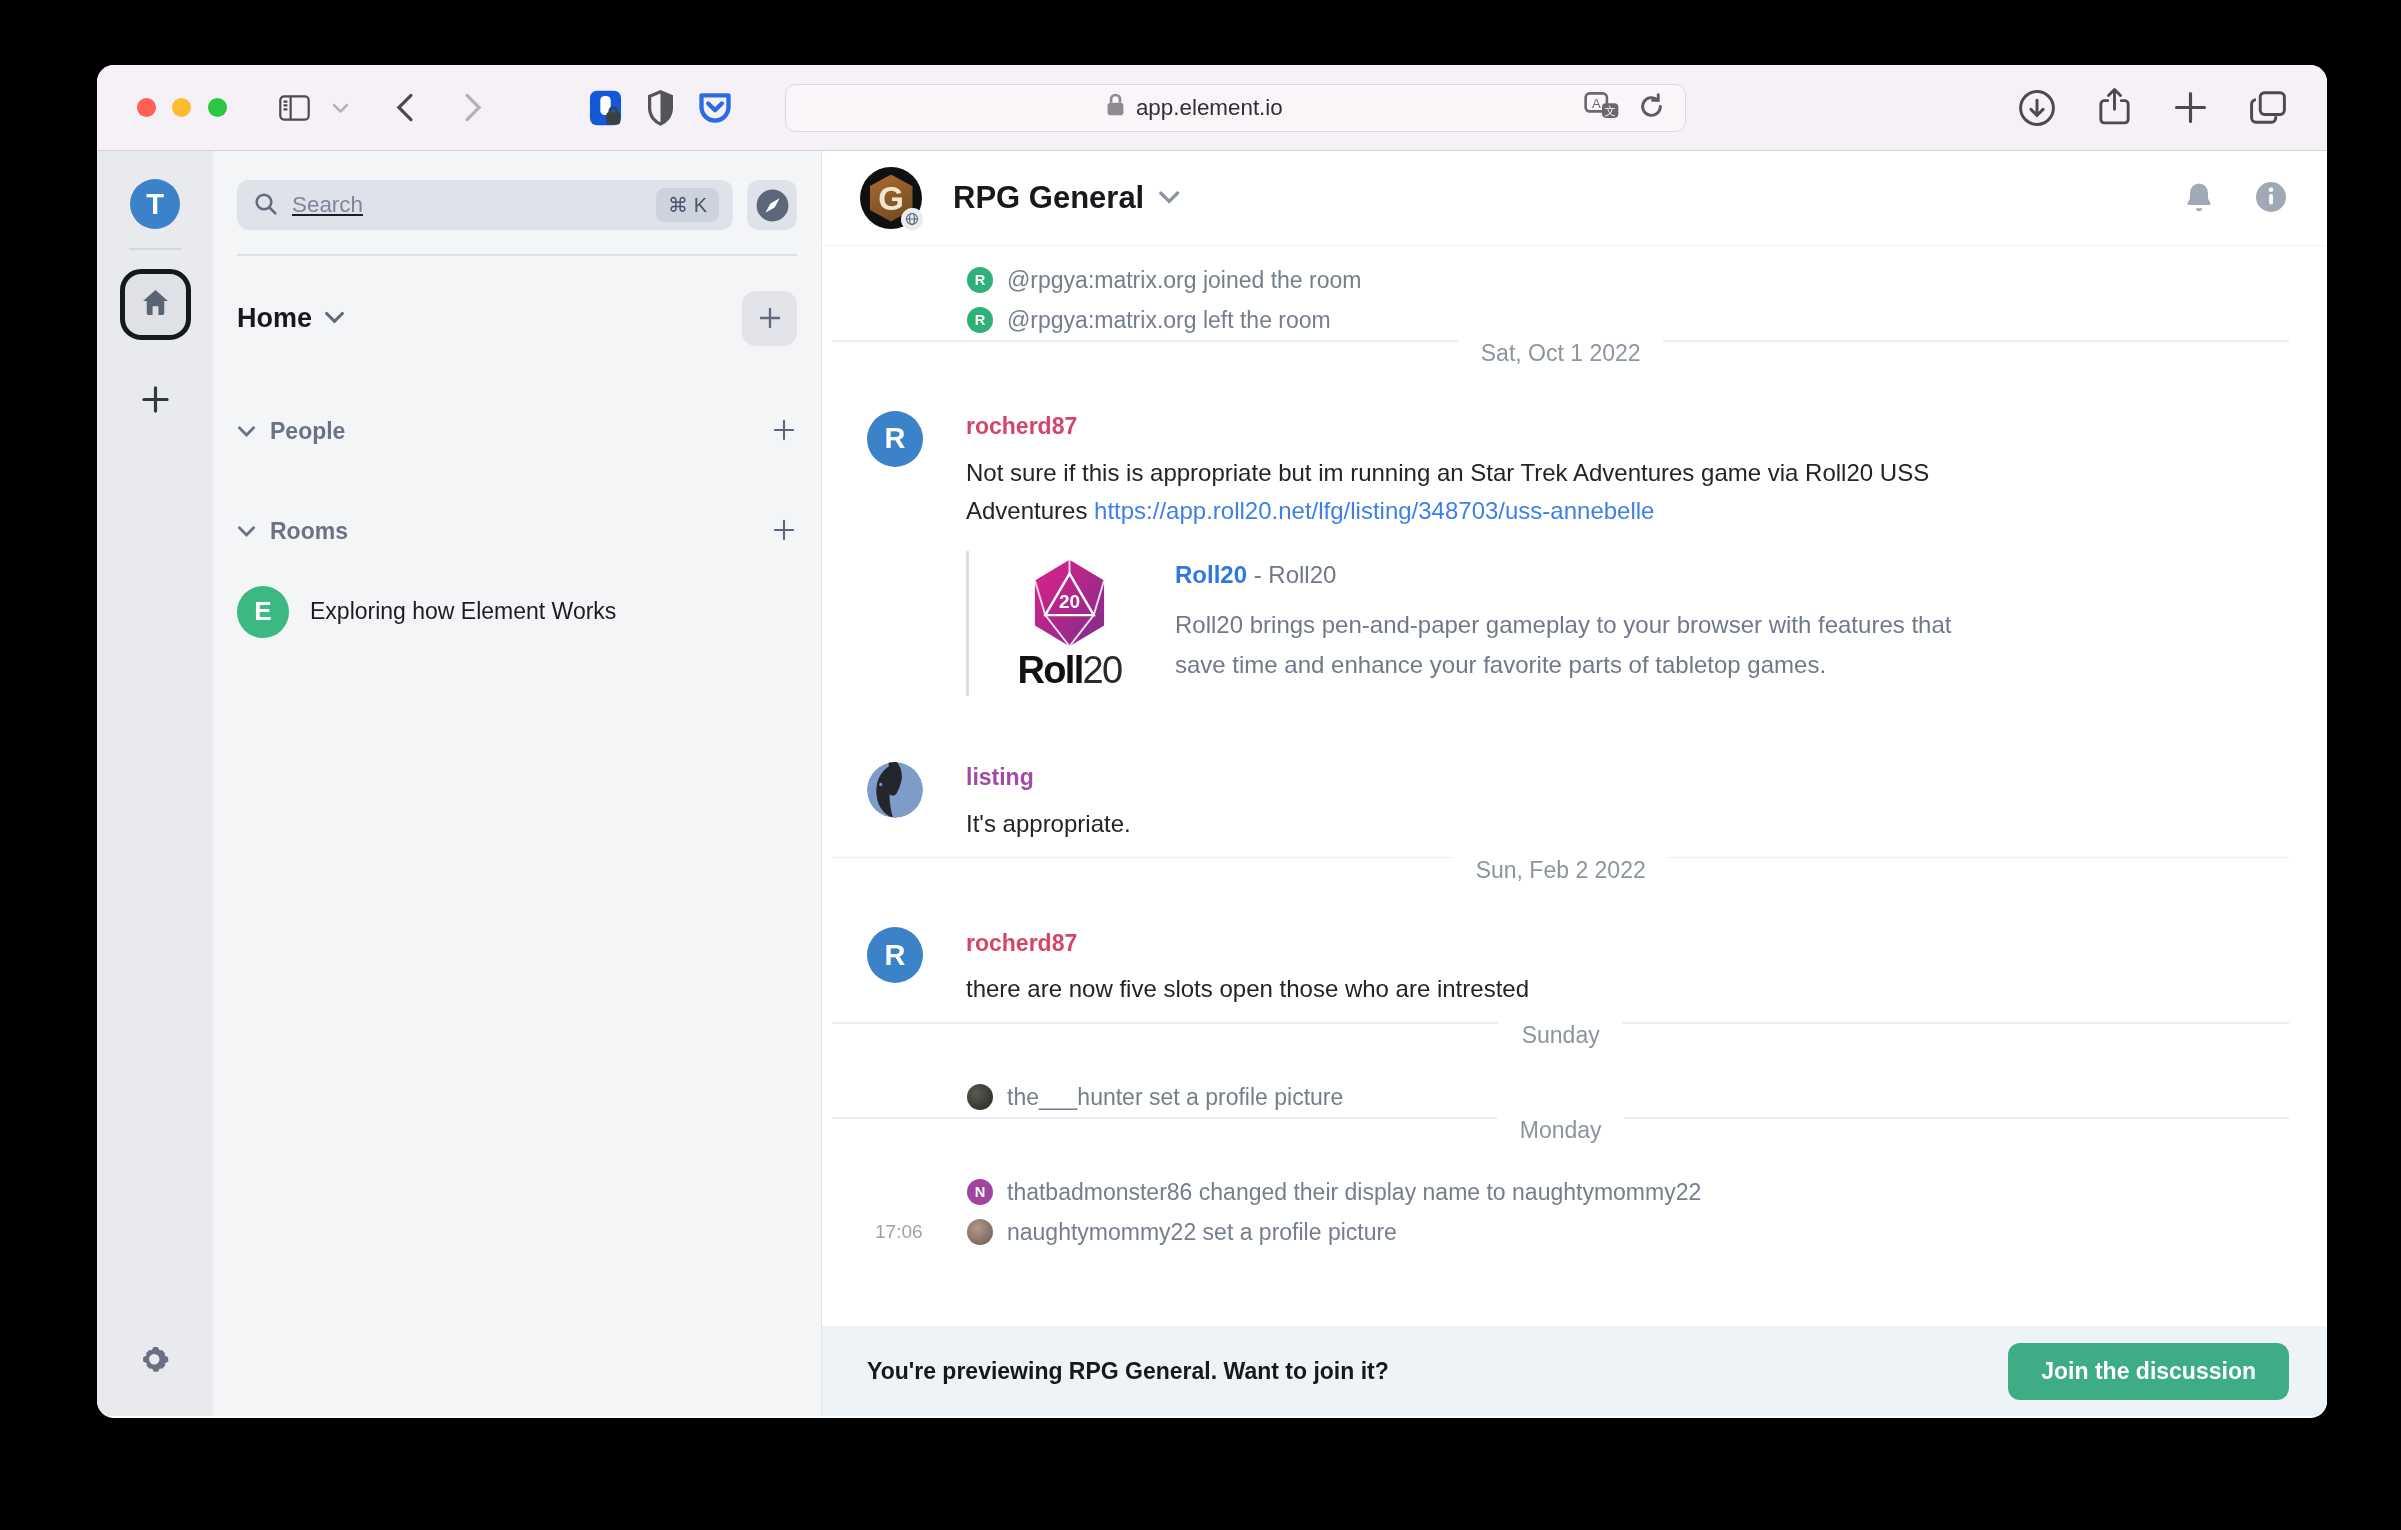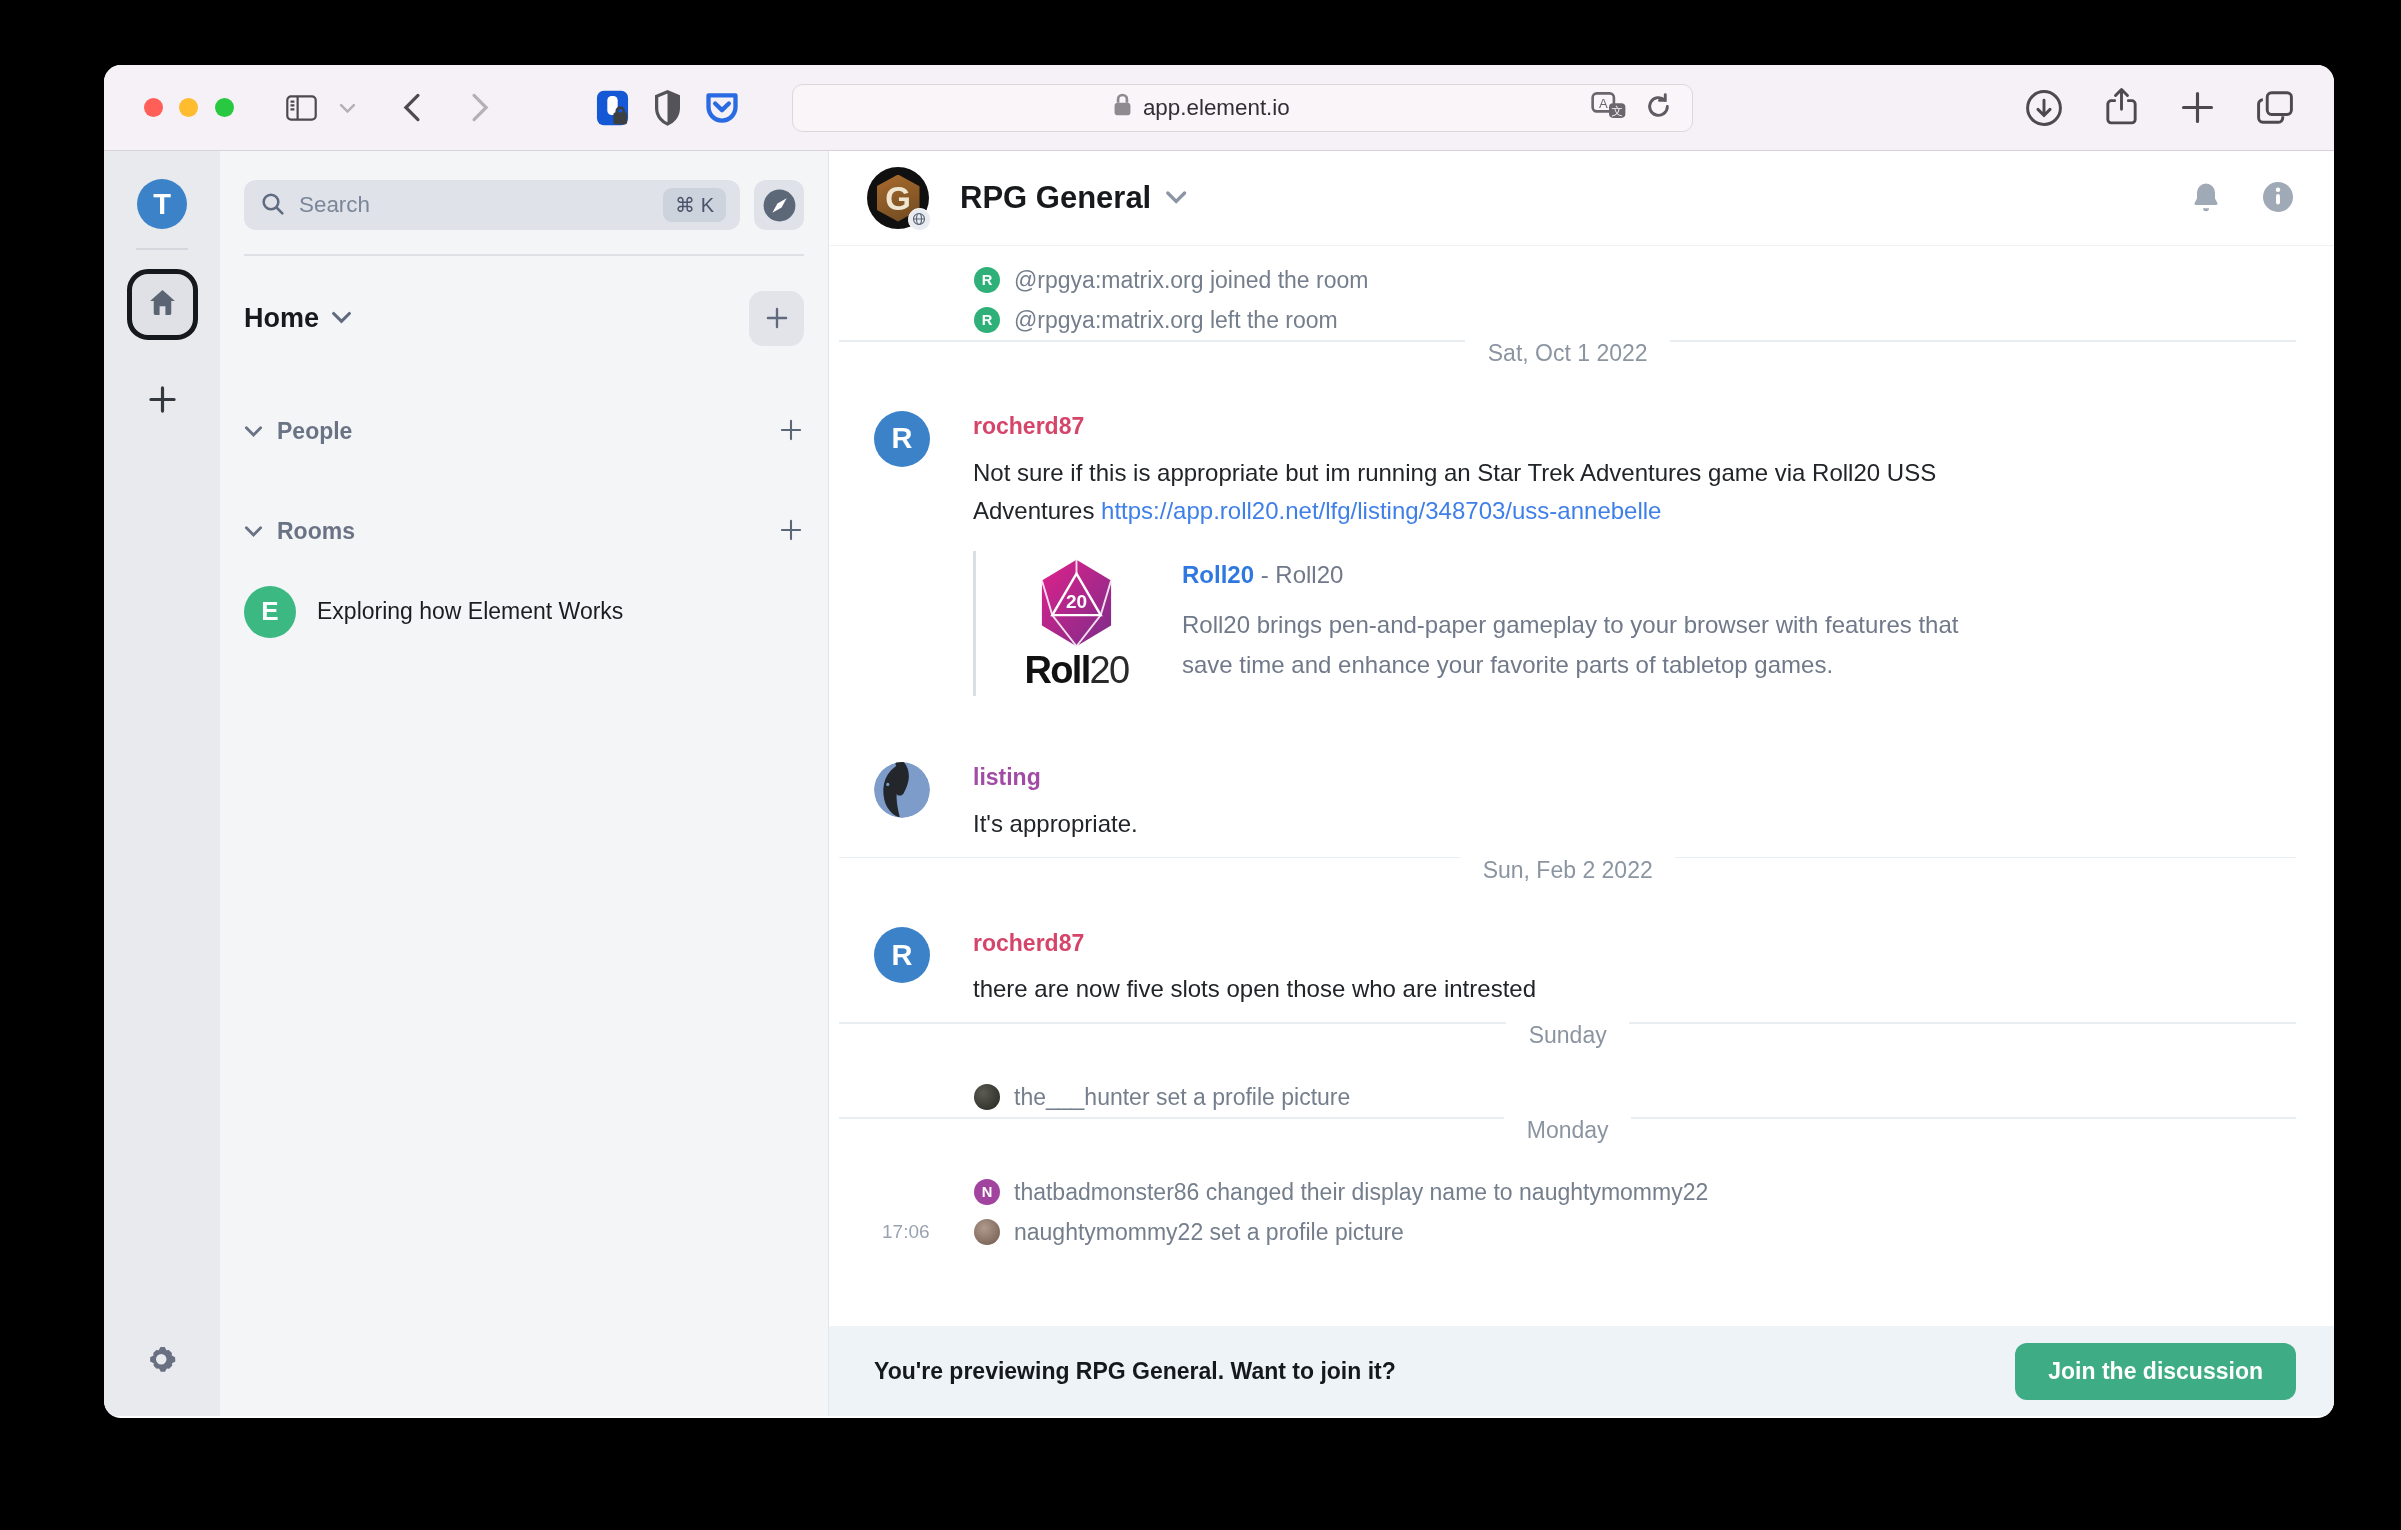--- a/index.html
+++ b/index.html
@@ -1,20 +1,20 @@
 <!DOCTYPE html>
 <html style="font-size:14px"><head>
 <meta charset="utf-8">
 <style>
   * { margin:0; padding:0; box-sizing:border-box; }
   html,body { width:2401px; height:1530px; background:#000; overflow:hidden;
               font-family:"Liberation Sans", sans-serif; }
 
   
-  .window { position:absolute; left:104px; top:65px; width:2230px; height:1353px;
+  .window { position:absolute; left:97px; top:65px; width:2230px; height:1353px;
             border-radius:17px; overflow:hidden; background:#fff;
             box-shadow:0 26px 78px rgba(0,0,0,.55); }
 
   
   .toolbar { height:86px; background:#f6f1f6; border-bottom:0.9px solid #d8d2d8;
              display:flex; align-items:center; padding:0 40px; }
   .traffic { display:flex; gap:16.4px; }
   .light { width:19px; height:19px; border-radius:50%; }
   .light.red{background:#ff5f57;} .light.yellow{background:#febc2e;} .light.green{background:#28c840;}
   .tb-ic { display:flex; align-items:center; justify-content:center; color:#4c4950; }
@@ -46,21 +46,21 @@
 
   
   .space-panel { width:609px; background:#f4f5f7; border-right:0.9px solid #e3e5e9;
                  padding:29px 24px 0 24px; flex-shrink:0; }
   .search-row { display:flex; gap:14px; }
   .search-pill { flex:1; height:50px; background:#dfe2e8; border-radius:12px;
                  display:flex; align-items:center; padding:0 14px 0 17px; }
   .search-pill svg { color:#5f6b80; flex-shrink:0; }
   .search-pill input { flex:1; border:none; outline:none; background:transparent;
                        font-size:22.4px; color:#1b1d21; margin-left:14px; min-width:0;
-                       font-family:"Liberation Sans",sans-serif; }
+                       font-family:"Liberation Sans",sans-serif;text-decoration:underline; }
   .search-pill input::placeholder { color:#7a8699; }
   .kbd { background:#cdd3dc; color:#49536a; border-radius:8.6px; font-size:20px;
          padding:5.2px 12px; white-space:nowrap; }
   .explore-btn { width:50px; height:50px; border-radius:12px; background:#dfe2e8;
                  display:flex; align-items:center; justify-content:center; }
   .panel-div { height:1.7px; background:#dde1e6; margin-top:24px; }
   .home-row { display:flex; align-items:center; margin-top:35px; }
   .home-title { font-size:27px; font-weight:700; color:#17191c; }
   .home-chev { color:#5f6a7d; margin-left:12px; }
   .plus-box { margin-left:auto; width:55px; height:55px; border-radius:14px; background:#e2e4e9;

